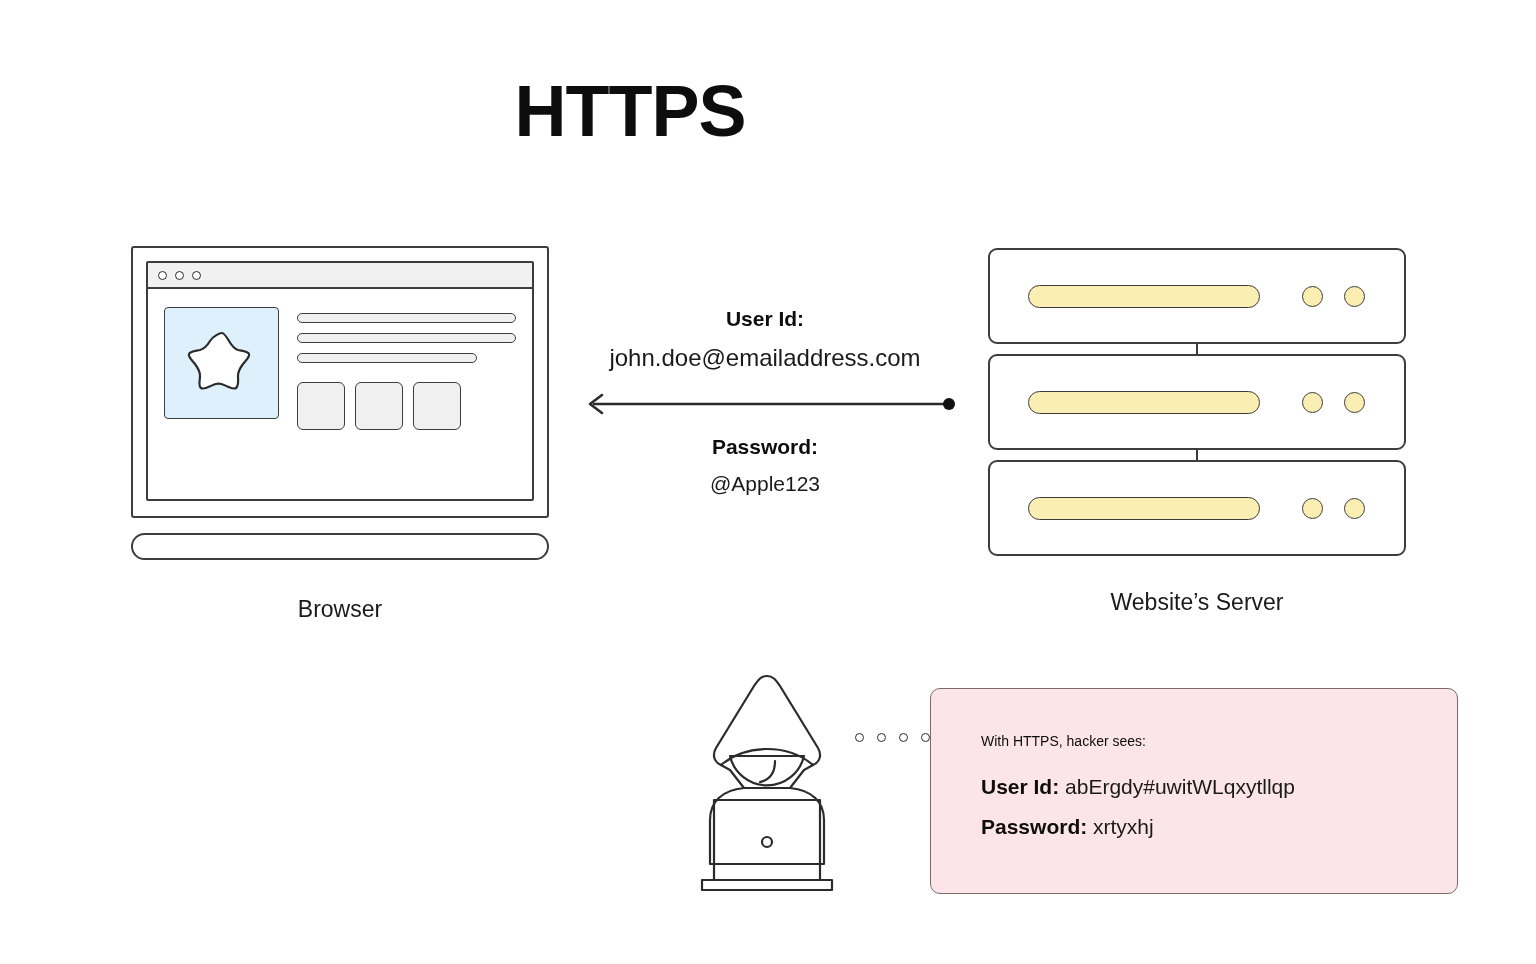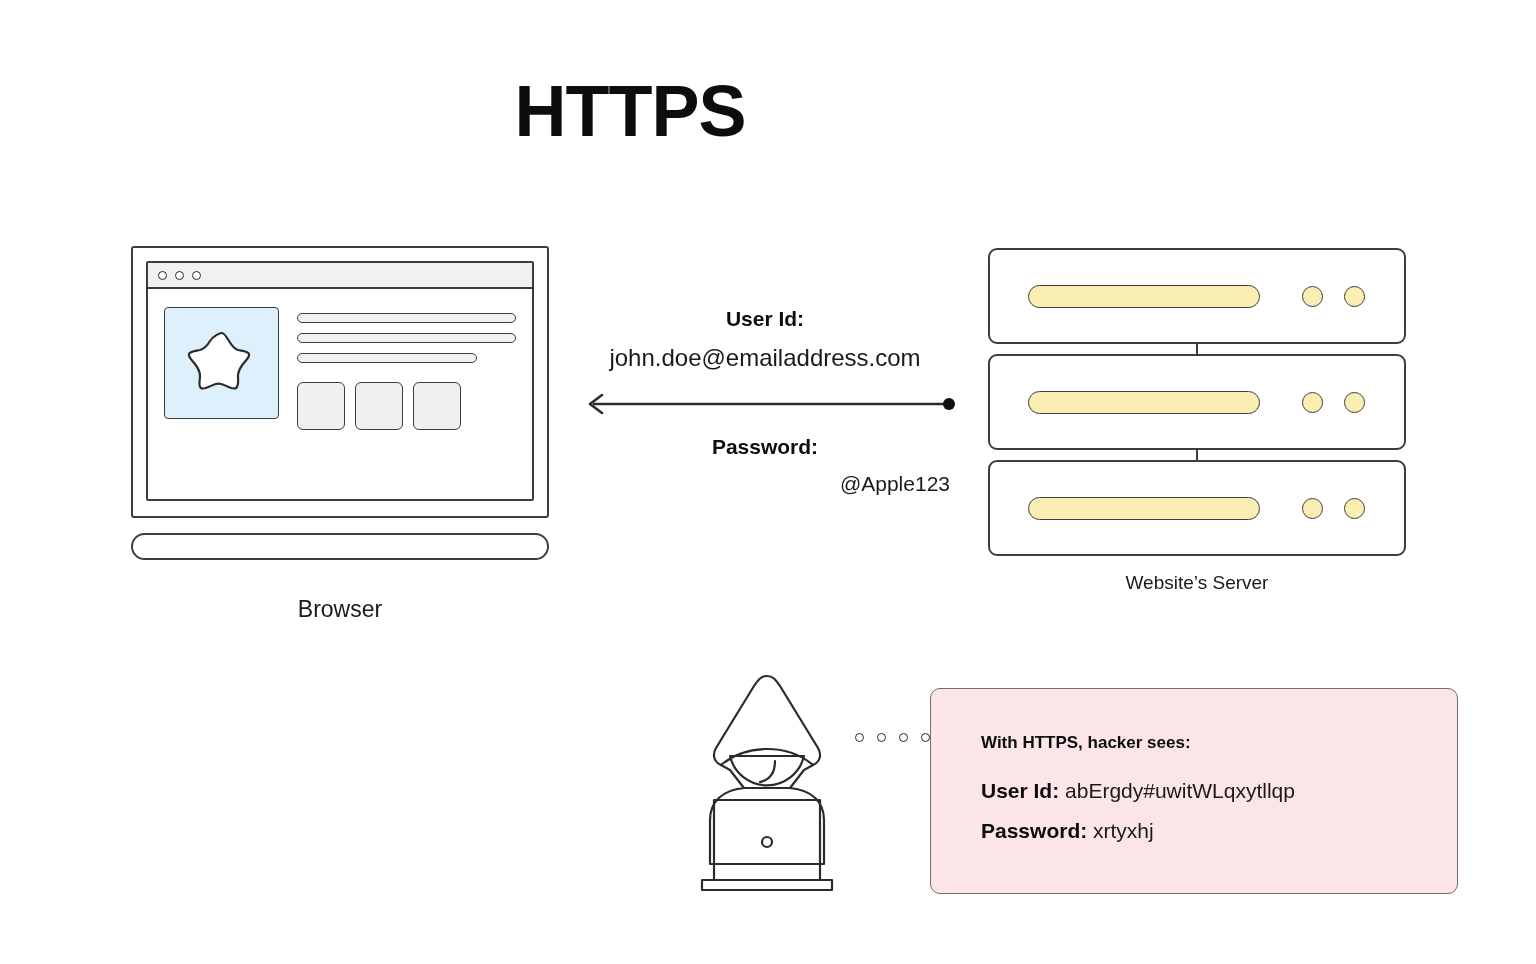--- a/index.html
+++ b/index.html
@@ -183,24 +183,24 @@
   }
   .rack-connector {
     width: 2px;
     height: 10px;
     background: #3d3d3d;
     margin: 0 auto;
   }
   #server-caption {
     position: absolute;
     left: 988px;
-    top: 572px;
-    width: 418px;
-    text-align: center;
-    font-size: 19px;
+    top: 589px;
+    width: 418px;
+    text-align: center;
+    font-size: 23px;
     color: #1a1a1a;
   }
 
   
   #userid-label {
     position: absolute;
     left: 580px;
     top: 307px;
     width: 370px;
     text-align: center;
@@ -225,21 +225,21 @@
     text-align: center;
     font-size: 21px;
     font-weight: bold;
     color: #0d0d0d;
   }
   #password-value {
     position: absolute;
     left: 580px;
     top: 472px;
     width: 370px;
-    text-align: right;
+    text-align: center;
     font-size: 21px;
     color: #1a1a1a;
   }
   #transmission-arrow {
     position: absolute;
     left: 580px;
     top: 388px;
     width: 380px;
     height: 32px;
   }
@@ -275,22 +275,22 @@
     top: 688px;
     width: 528px;
     height: 206px;
     background: #fbe5e9;
     border: 1.7px solid #7a6a6d;
     border-radius: 10px;
     box-sizing: border-box;
     padding: 44px 0 0 50px;
   }
   #callout-heading {
-    font-size: 17px;
-    font-weight: bold;
+    font-size: 14px;
+    font-weight: normal;
     color: #0d0d0d;
     margin-bottom: 26px;
   }
   .callout-row {
     font-size: 21px;
     color: #1a1a1a;
     margin-bottom: 5px;
     white-space: nowrap;
     margin-top: 16px;
   }

